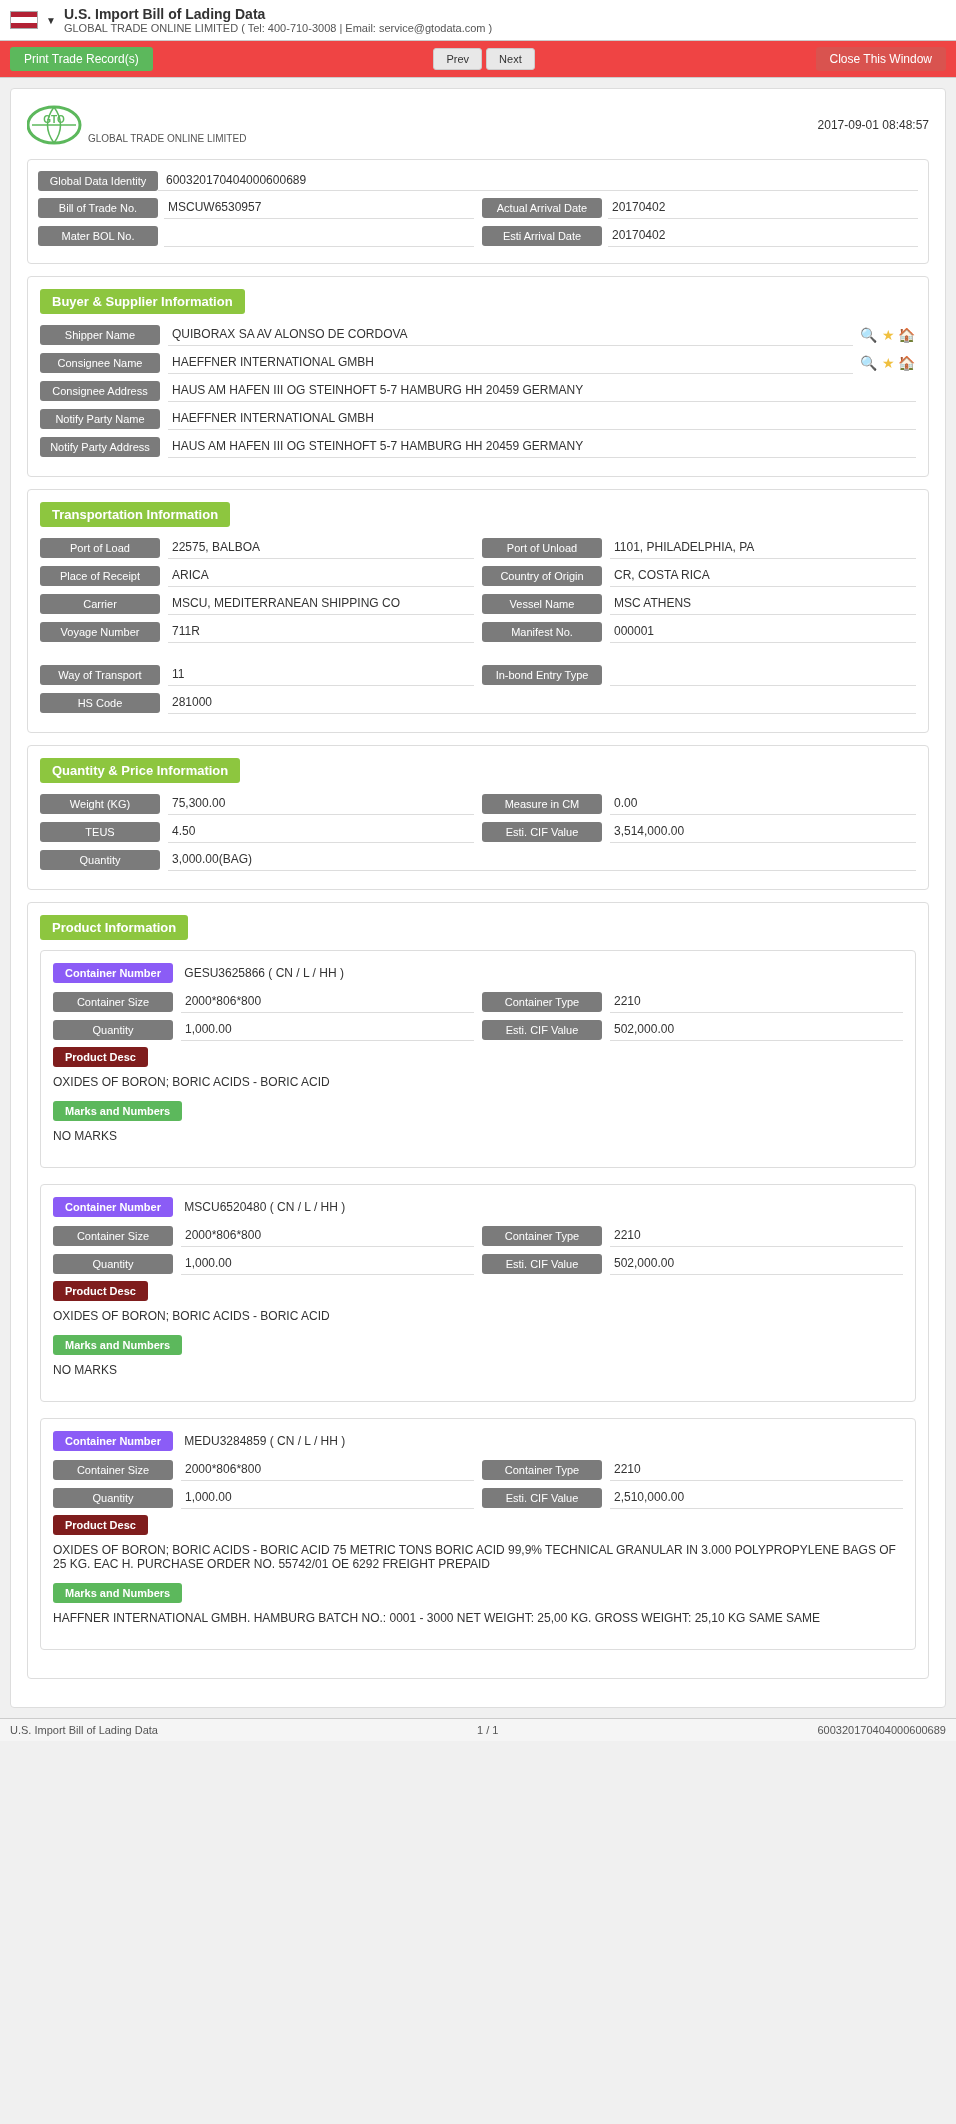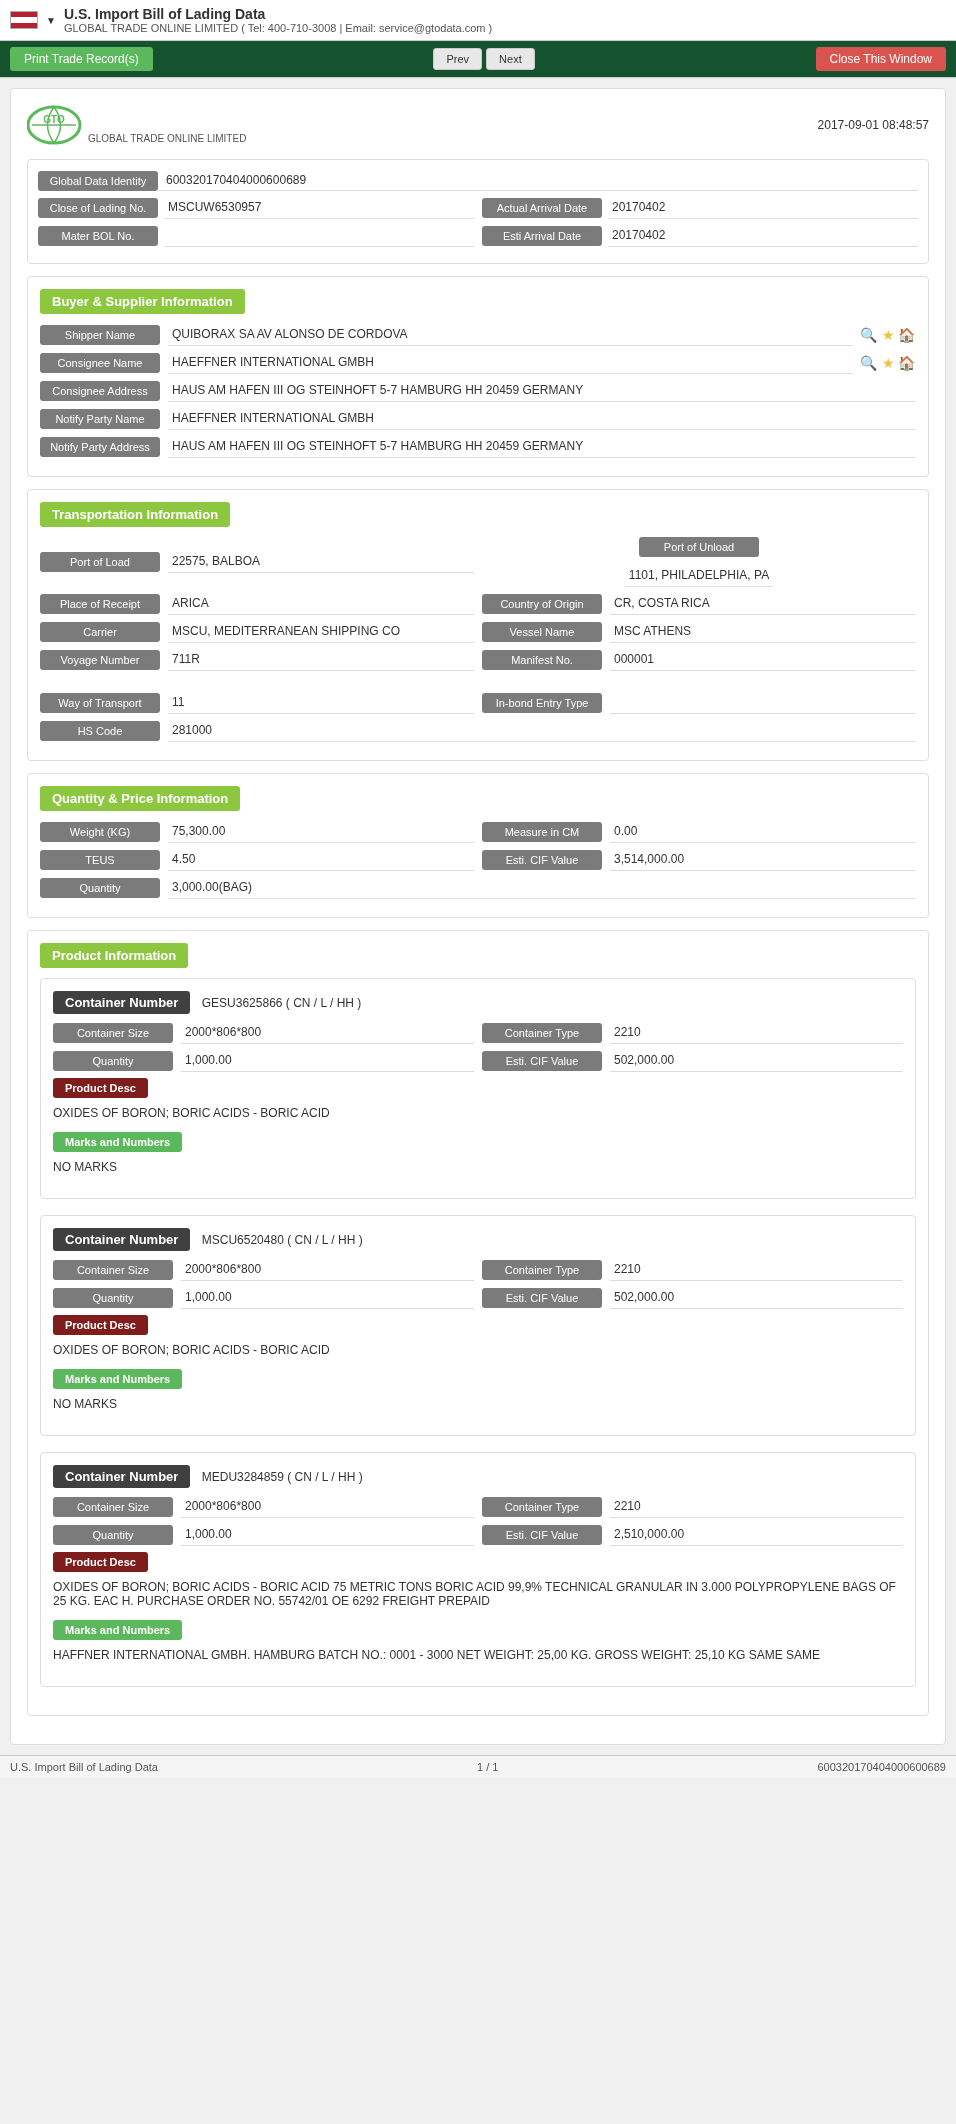--- a/index.html
+++ b/index.html
@@ -3,21 +3,21 @@
   <meta charset="utf-8">
   <style>
     * { box-sizing: border-box; margin: 0; padding: 0; }
     body { font-family: Arial, sans-serif; font-size: 12px; background: #f0f0f0; color: #333; }
 
     .top-bar { background: #fff; border-bottom: 1px solid #ccc; padding: 6px 10px; display: flex; align-items: center; gap: 8px; }
     .flag-icon { width: 28px; height: 18px; background: linear-gradient(to bottom, #b22234 33%, #fff 33%, #fff 66%, #b22234 66%); border: 1px solid #aaa; display: inline-block; }
     .top-title { font-weight: bold; font-size: 14px; color: #333; }
     .top-subtitle { font-size: 11px; color: #555; }
 
-    .toolbar { background: #14532d; border-bottom: 1px solid #ccc; padding: 6px 10px; display: flex; justify-content: space-between; align-items: center; }
+    .toolbar { background: #ef4444; border-bottom: 1px solid #ccc; padding: 6px 10px; display: flex; justify-content: space-between; align-items: center; }
     .btn-print { background: #5cb85c; color: #fff; border: none; padding: 5px 14px; border-radius: 3px; cursor: pointer; font-size: 12px; }
     .btn-nav { background: #e8e8e8; color: #333; border: 1px solid #ccc; padding: 4px 12px; border-radius: 3px; cursor: pointer; font-size: 11px; }
     .btn-close { background: #d9534f; color: #fff; border: none; padding: 5px 14px; border-radius: 3px; cursor: pointer; font-size: 12px; }
     .nav-btns { display: flex; gap: 4px; }
 
     .main-content { background: #fff; margin: 10px; border: 1px solid #ddd; border-radius: 4px; padding: 16px; }
 
     .logo-header { display: flex; justify-content: space-between; align-items: center; margin-bottom: 14px; }
     .timestamp { font-size: 12px; color: #333; }
 
@@ -29,21 +29,21 @@
     .field-label { background: #7b7b7b; color: #fff; border-radius: 3px; padding: 4px 8px; font-size: 11px; white-space: nowrap; min-width: 120px; text-align: center; }
     .field-value { flex: 1; border-bottom: 1px solid #ddd; padding: 3px 4px; font-size: 12px; min-height: 22px; }
 
     .two-col { display: grid; grid-template-columns: 1fr 1fr; gap: 8px; }
     .icon-search { color: #888; font-size: 14px; cursor: pointer; }
     .icon-star { color: #f0c040; font-size: 14px; }
     .icon-home { color: #5cb85c; font-size: 14px; }
 
     .product-section { border: 1px solid #ddd; border-radius: 4px; padding: 12px; margin-bottom: 16px; }
 
-    .container-number-btn { background: #404040; color: #fff; border: none; padding: 4px 12px; border-radius: 3px; font-size: 13px; font-weight: bold; display: inline-block; margin-bottom: 8px; }
+    .container-number-btn { background: #8b5cf6; color: #fff; border: none; padding: 4px 12px; border-radius: 3px; font-size: 11px; font-weight: bold; display: inline-block; margin-bottom: 8px; }
     .product-desc-btn { background: #7f1d1d; color: #fff; border: none; padding: 4px 12px; border-radius: 3px; font-size: 11px; font-weight: bold; display: inline-block; margin-bottom: 4px; }
     .marks-btn { background: #5cb85c; color: #fff; border: none; padding: 4px 12px; border-radius: 3px; font-size: 11px; font-weight: bold; display: inline-block; margin-bottom: 4px; }
     .desc-text { font-size: 12px; color: #333; padding: 4px 0; margin-bottom: 8px; }
     .marks-text { font-size: 12px; color: #333; padding: 4px 0; margin-bottom: 8px; }
 
     .footer-bar { background: #f5f5f5; border-top: 1px solid #ccc; padding: 5px 10px; display: flex; justify-content: space-between; font-size: 11px; color: #555; }
 
     .global-id-row { display: flex; align-items: center; margin-bottom: 6px; }
     .global-id-label { background: #7b7b7b; color: #fff; border-radius: 3px; padding: 4px 8px; font-size: 11px; white-space: nowrap; }
     .global-id-value { padding: 3px 8px; font-size: 12px; border-bottom: 1px solid #ddd; flex: 1; }
@@ -96,21 +96,21 @@
     <div class="timestamp">2017-09-01 08:48:57</div>
   </div>
 
   <div style="border:1px solid #ddd; border-radius:4px; padding:10px; margin-bottom:12px;">
     <div class="global-id-row">
       <span class="field-label global-id-label">Global Data Identity</span>
       <span class="global-id-value">600320170404000600689</span>
     </div>
     <div class="bol-row">
       <div class="bol-cell">
-        <span class="field-label">Close of Lading No.</span>
+        <span class="field-label">Bill of Trade No.</span>
         <span class="field-value">MSCUW6530957</span>
       </div>
       <div class="bol-cell">
         <span class="field-label">Actual Arrival Date</span>
         <span class="field-value">20170402</span>
       </div>
     </div>
     <div class="bol-row">
       <div class="bol-cell">
         <span class="field-label">Mater BOL No.</span>
@@ -161,21 +161,21 @@
 
   <div class="section-box">
     <div>
       <span class="section-header">Transportation Information</span>
     </div>
     <div class="two-col" style="margin-bottom:6px;">
       <div class="field-row" style="margin-bottom:0;">
         <span class="field-label">Port of Load</span>
         <span class="field-value">22575, BALBOA</span>
       </div>
-      <div class="field-row" style="margin-bottom:0;flex-direction:column;">
+      <div class="field-row" style="margin-bottom:0;">
         <span class="field-label">Port of Unload</span>
         <span class="field-value">1101, PHILADELPHIA, PA</span>
       </div>
     </div>
     <div class="two-col" style="margin-bottom:6px;">
       <div class="field-row" style="margin-bottom:0;">
         <span class="field-label">Place of Receipt</span>
         <span class="field-value">ARICA</span>
       </div>
       <div class="field-row" style="margin-bottom:0;">

